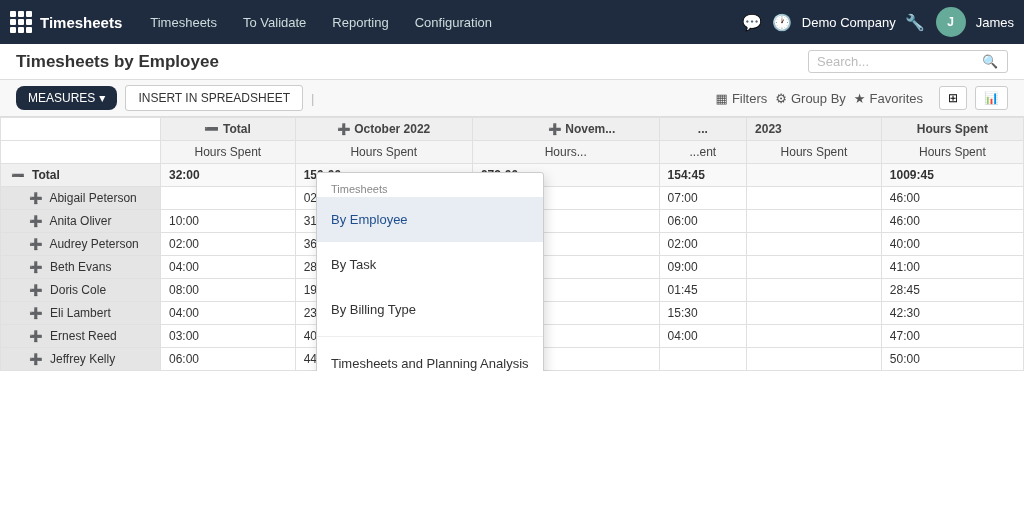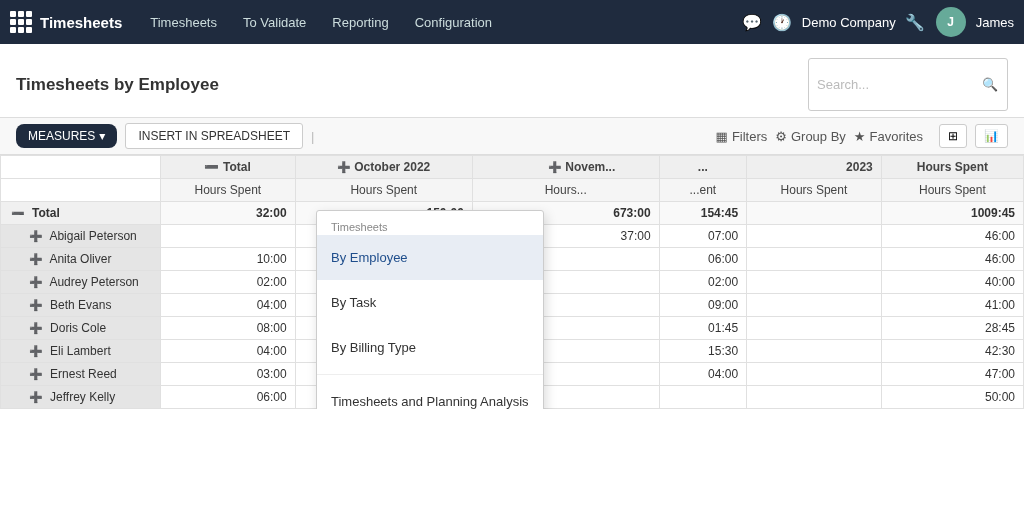--- a/index.html
+++ b/index.html
@@ -74,34 +74,33 @@
     .topnav-username { color: #fff; font-size: 13px; }
 
     
     .subtoolbar {
       background: #fff;
       border-bottom: 1px solid #ddd;
       padding: 6px 16px;
       display: flex;
       align-items: center;
       gap: 8px;
-      margin-top: 8px;
     }
     .page-title {
       font-size: 17px;
       font-weight: bold;
       color: #333;
       flex: 1;
     }
     .search-box {
       display: flex;
       align-items: center;
       border: 1px solid #ccc;
       border-radius: 3px;
-      padding: 18px 8px;
+      padding: 3px 8px;
       width: 200px;
       color: #999;
       font-size: 13px;
     }
 
     
     .actionbar {
       background: #f8f8f8;
       border-bottom: 1px solid #ddd;
       display: flex;
@@ -173,21 +172,20 @@
     }
     .pivot-table td.row-label {
       background: #e5e5e5;
       color: #333;
       padding-left: 10px;
     }
     .pivot-table td.row-label.indent {
       padding-left: 28px;
     }
     .pivot-table td.num {
-      text-align: right;
       color: #333;
     }
     .pivot-table td.num.total-col {
       font-weight: bold;
       background: #f9f9f9;
     }
     .pivot-table tr.total-row td {
       font-weight: bold;
       background: #f0f0f0;
     }
@@ -315,21 +313,21 @@
         </th>
         <th class="group-header" style="text-align:center;">
           <span class="col-plus">➕</span> October 2022
         </th>
         <th class="group-header" style="text-align:center;padding-left:40px;">
           <span class="col-plus">➕</span> Novem...
         </th>
         <th class="group-header" style="text-align:center;">
           ...
         </th>
-        <th class="group-header" style="text-align:right;">
+        <th class="group-header" style="text-align:left;">
           2023
         </th>
         <th class="group-header" style="text-align:center;">
           Hours Spent
         </th>
       </tr>
       <tr>
         <th style="background:#fff; border:1px solid #e0e0e0;"></th>
         <th>Hours Spent</th>
         <th>Hours Spent</th>

